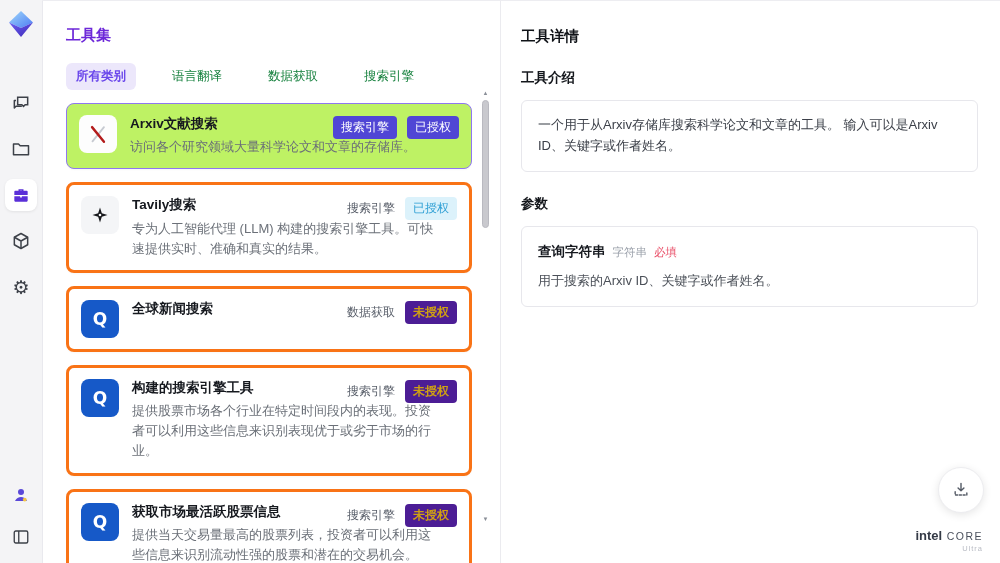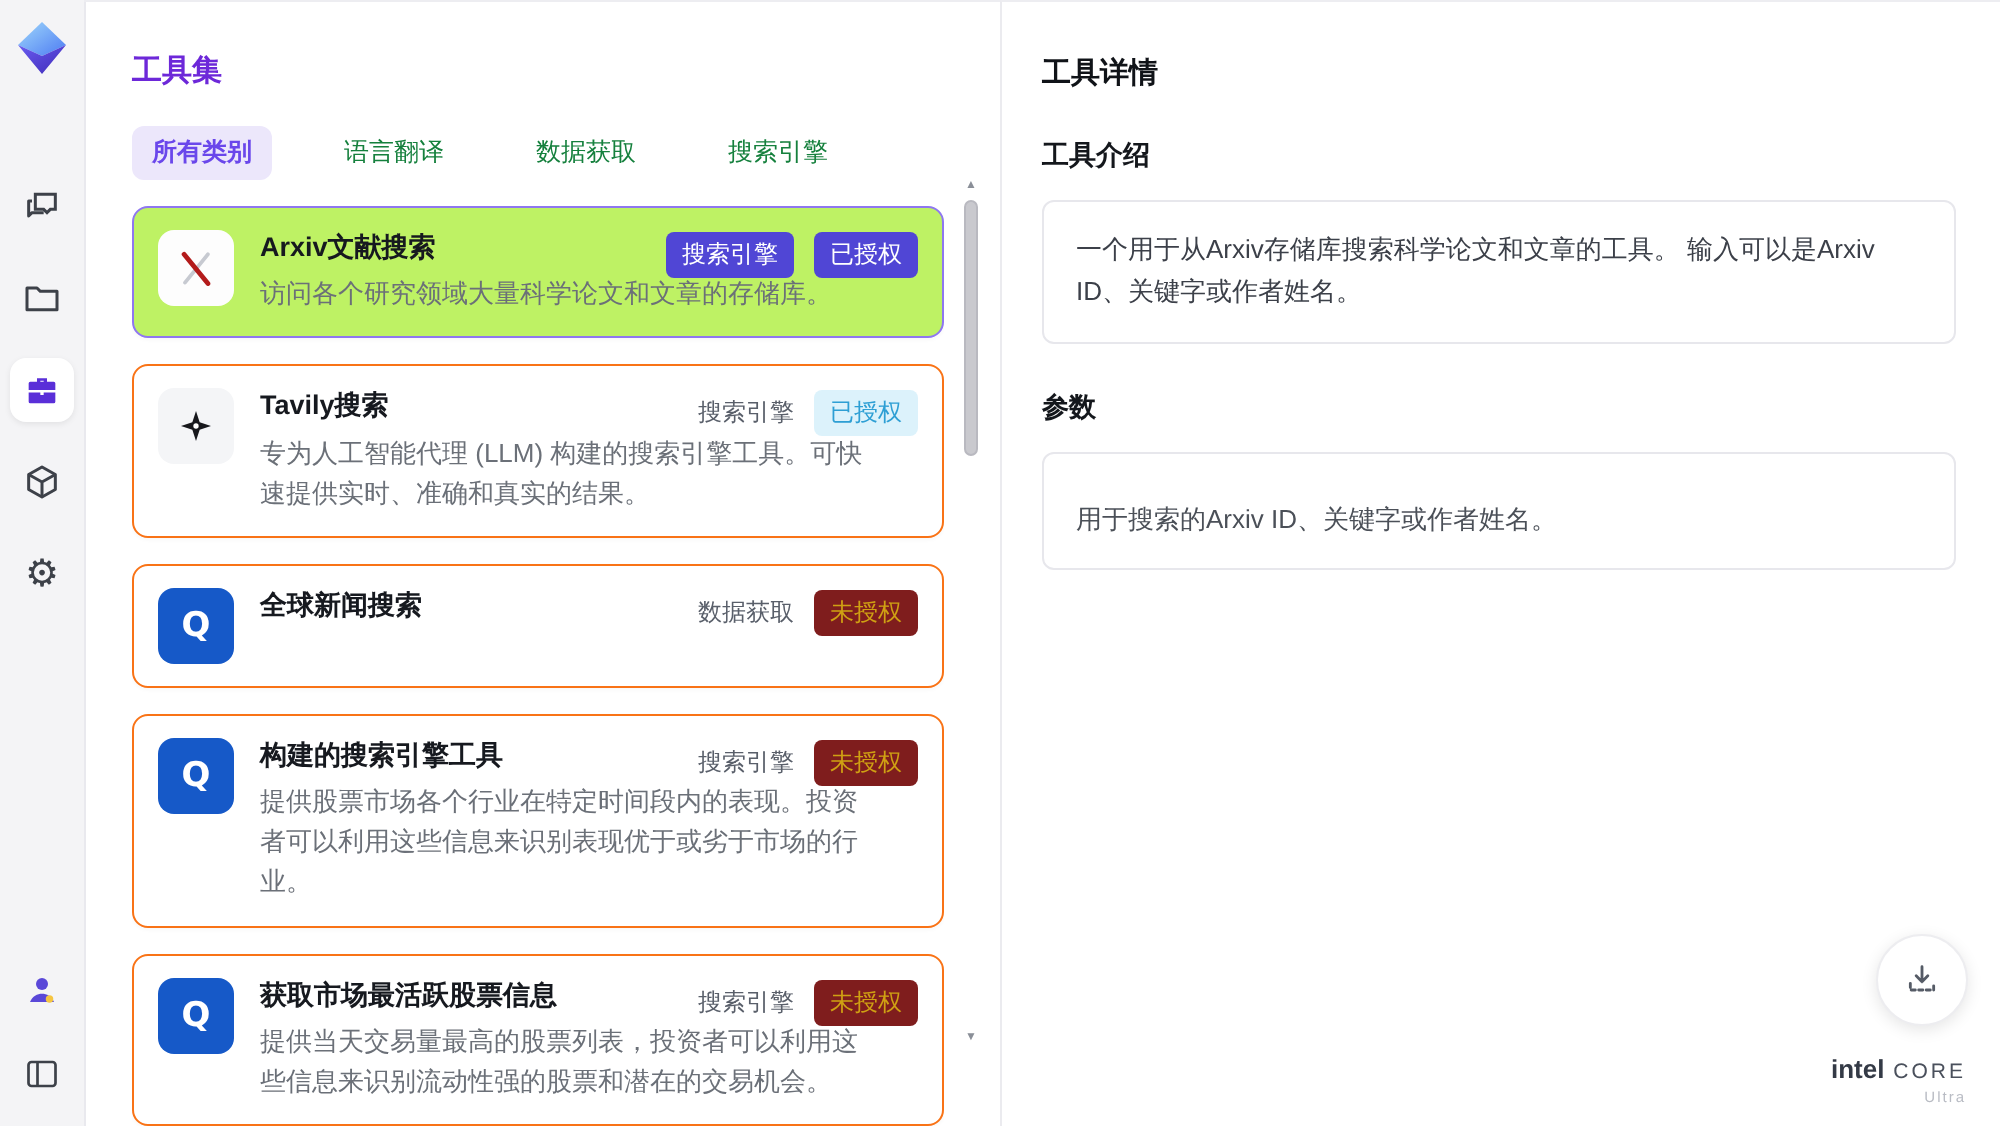--- a/index.html
+++ b/index.html
@@ -34,41 +34,41 @@
   .page-title{font-size:15px;font-weight:bold;margin:25px 0 0 0;color:#6d28d9;}
   .tabs{display:flex;gap:26px;margin-top:18px;align-items:center;font-size:12.5px;}
   .tab{color:#15803d;cursor:pointer;padding:5px 10px;border-radius:6px;white-space:nowrap;}
   .tab.active{background:#ece7fb;color:#6a47eb;font-weight:bold;}
   .tool-list{
     margin-top:13px;margin-right:28px;
     display:flex;flex-direction:column;gap:13px;
     height:462px;overflow:hidden;position:relative;
   }
   .card{
-    position:relative;background:#fff;border:1px solid #f97316;border-radius:8px;
+    position:relative;background:#fff;border:3px solid #f97316;border-radius:8px;
     box-shadow:0 1px 2px rgba(0,0,0,.03);
     padding:11px 12px;display:flex;align-items:flex-start;cursor:pointer;flex-shrink:0;
   }
   .card.selected{background:#bef264;border:1.5px solid #8f77f0;}
   .tool-icon{
     width:38px;height:38px;border-radius:8px;background:#f4f5f7;flex-shrink:0;
     display:flex;align-items:center;justify-content:center;
   }
   .tool-icon.white{background:#fdfdfd;}
   .tool-icon.blue{background:#1659c8;}
   .qglyph{color:#fff;font-weight:bold;font-size:17px;font-family:"DejaVu Sans",sans-serif;}
   .tool-text{margin-left:13px;min-width:0;}
   .tool-title{font-size:13.5px;font-weight:bold;color:#16191f;line-height:1.35;}
   .tool-desc{font-size:13px;color:#6b7078;line-height:1.55;margin-top:4px;max-width:306px;}
   .tool-meta{position:absolute;top:12px;right:12px;display:flex;gap:10px;align-items:center;}
   .cat-label{font-size:12px;color:#595f6a;}
   .badge{font-size:12px;padding:3px 8px;border-radius:4px;white-space:nowrap;}
   .badge.solid{background:#5046d5;color:#ffffff;}
   .badge.blue{background:#dcf2fb;color:#2e9fd4;}
-  .badge.yellow{background:#7f1d1d;color:#cfa013;}
+  .badge.yellow{background:#4c1d95;color:#cfa013;font-weight:bold;}
   
   .scrollbar{position:absolute;right:10px;top:88px;height:434px;width:9px;}
   .sb-arrow{position:absolute;left:0;width:9px;font-size:6px;color:#8a8f98;text-align:center;line-height:8px;}
   .sb-up{top:0;}
   .sb-down{bottom:0;}
   .sb-thumb{position:absolute;left:1px;top:11px;width:7px;height:128px;background:#c9c9ce;border-radius:4px;border:1px solid #b9b9c0;box-sizing:border-box;}
   
   .detail-panel{
     position:absolute;left:500px;right:0;top:0;bottom:0;
     border-left:1px solid #ebebef;border-top:1px solid #ededf1;box-sizing:border-box;
@@ -270,20 +270,25 @@
 </main>
 
 <section class="detail-panel">
   <div class="detail-title">工具详情</div>
 
   <div class="section-heading">工具介绍</div>
   <div class="info-box">一个用于从Arxiv存储库搜索科学论文和文章的工具。 输入可以是Arxiv ID、关键字或作者姓名。</div>
 
   <div class="section-heading">参数</div>
   <div class="info-box">
+    <div class="param-head">
+      <span class="param-name">查询字符串</span>
+      <span class="param-type">字符串</span>
+      <span class="param-required">必填</span>
+    </div>
     <div class="param-desc">用于搜索的Arxiv ID、关键字或作者姓名。</div>
   </div>
 </section>
 
 <button class="fab">
   <span>
     <svg width="20" height="20" viewBox="0 0 24 24" fill="none" stroke="#555b66" stroke-width="1.7" stroke-linecap="round" stroke-linejoin="round">
       <path d="M12 4v9M8.5 9.5L12 13l3.5-3.5"></path>
       <path d="M5 14v4h14v-4" stroke-dasharray="2.5 2"></path>
     </svg>

